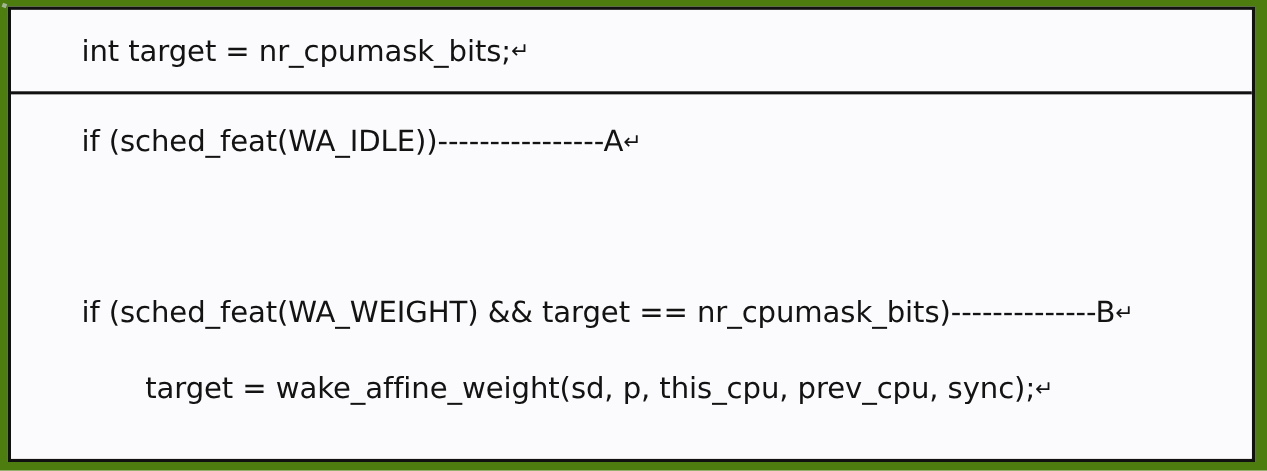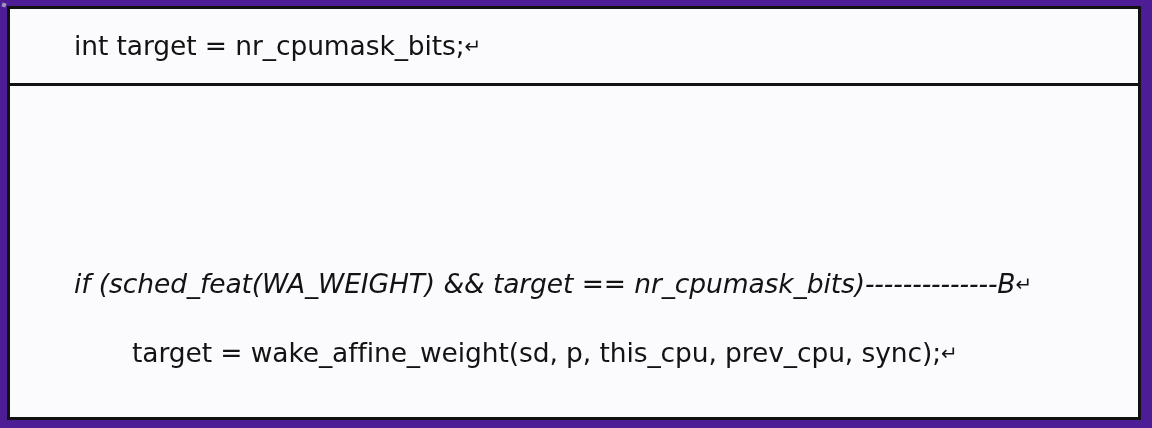--- a/index.html
+++ b/index.html
@@ -11,21 +11,21 @@
     width: 1152px;
     height: 428px;
     overflow: hidden;
     font-family: "DejaVu Sans", "Liberation Sans", sans-serif;
   }
 
   #page {
     position: relative;
     width: 1152px;
     height: 428px;
-    background: #4c1d95;
+    background: #4d7c0f;
   }
 
   
   .scan-speck {
     position: absolute;
     left: 2px;
     top: 3px;
     width: 4px;
     height: 4px;
     background: #c9ccd6;
@@ -66,21 +66,21 @@
     font-family: "DejaVu Sans", "Liberation Sans", sans-serif;
     font-size: 26.5px;
     font-weight: 400;
     letter-spacing: -0.1px;
     line-height: 30px;
   }
 
   .ln-1 { left: 64px; top: 22px; }
   .ln-2 { left: 64px; top: 27px; }
   .ln-3 { left: 122px; top: 105px; }
-  .ln-4 { left: 64px; top: 183px; font-style: italic; }
+  .ln-4 { left: 64px; top: 183px; }
   .ln-5 { left: 122px; top: 252px; }
 
   .ret {
     font-size: 20px;
     vertical-align: 2px;
     color: #131313;
   }
 </style>
 </head>
 <body>
@@ -90,20 +90,21 @@
   <span class="scan-speck"></span>
 
   <div class="code-table">
 
     <div class="table-row row-head">
       <div class="code-line ln-1"><span>int target = nr_cpumask_bits;</span><span class="ret">↵</span></div>
     </div>
 
     <div class="table-row row-body">
 
+      <div class="code-line ln-2"><span>if (sched_feat(WA_IDLE))----------------A</span><span class="ret">↵</span></div>
 
 
       <div class="code-line ln-4"><span>if (sched_feat(WA_WEIGHT) &amp;&amp; target == nr_cpumask_bits)--------------B</span><span class="ret">↵</span></div>
 
       <div class="code-line ln-5"><span>target = wake_affine_weight(sd, p, this_cpu, prev_cpu, sync);</span><span class="ret">↵</span></div>
 
     </div>
 
   </div>
 

